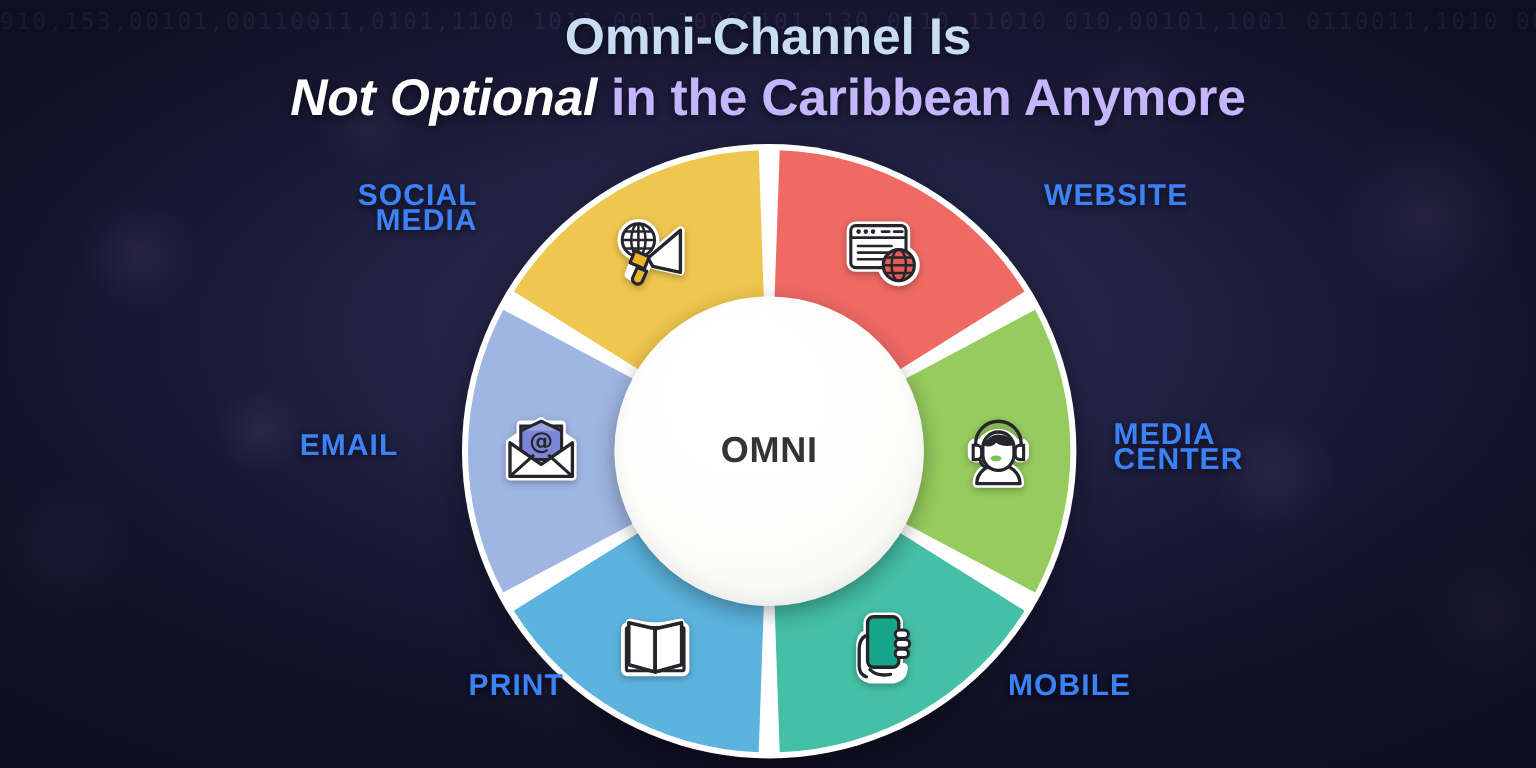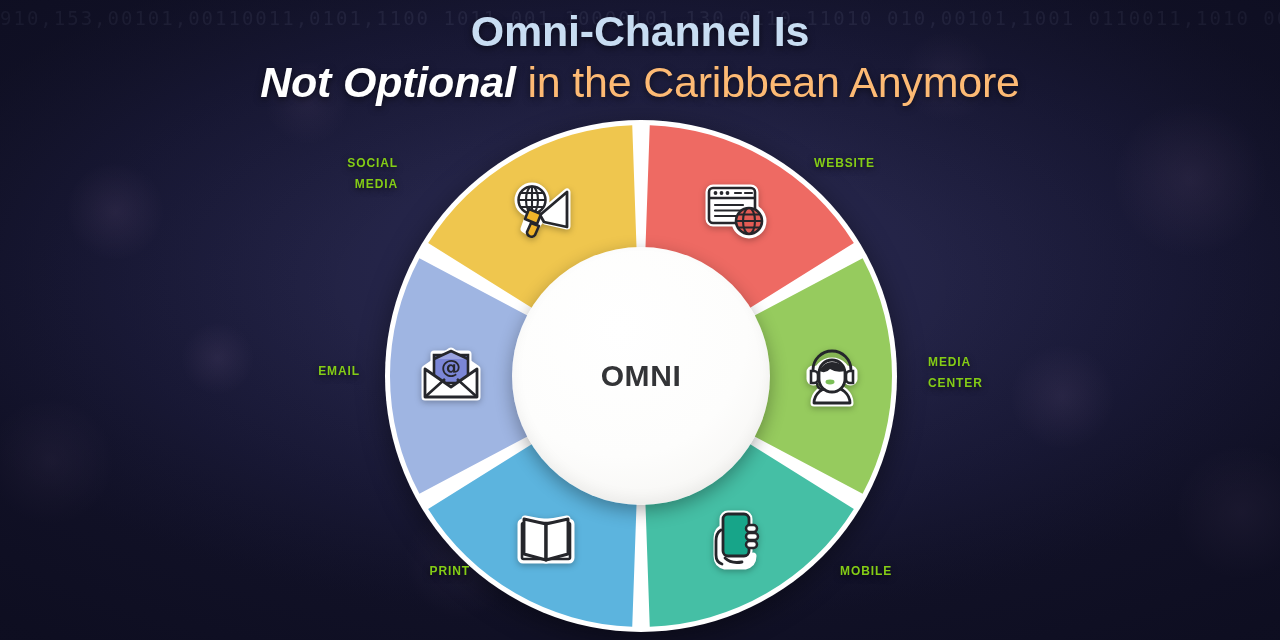--- a/index.html
+++ b/index.html
@@ -57,21 +57,21 @@
   }
   .title-line {
     font-weight:bold;
     letter-spacing:-0.2px;
     text-shadow:0 2px 7px rgba(0,0,0,0.55);
     white-space:nowrap;
   }
   #title-line-1 { font-size:43px; color:#c8ddf2; line-height:50px; }
   #title-line-2 { font-size:43px; line-height:52px; }
   .t-white  { color:#ffffff;font-style:italic; }
-  .t-blue   { color:#fdba74; font-weight:normal; }
+  .t-blue   { color:#c4b5fd; font-weight:bold; }
 
   
   #wheel-wrap {
     position:absolute;
     left:383px; top:118px;
     width:516px; height:516px;
     z-index:10;
   }
   #wheel-svg { display:block; width:516px; height:516px;
     filter:drop-shadow(0 6px 14px rgba(0,0,0,0.42)); }
@@ -103,35 +103,35 @@
     margin-left:-37px; margin-top:-37px;
     z-index:7;
     display:flex; align-items:center; justify-content:center;
   }
   .seg-icon svg { display:block;
     filter:drop-shadow(0 2px 3px rgba(0,0,0,0.28)); }
 
   
   .wheel-label {
     position:absolute;
-    color:#84cc16;
-    font-size:12px;
+    color:#3b82f6;
+    font-size:25px;
     font-weight:bold;
     letter-spacing:0.9px;
     line-height:21px;
     text-shadow:0 2px 6px rgba(0,0,0,0.6);
     z-index:15;
     white-space:pre-line;
   }
   #label-social-media { right:882px;  top:153px; text-align:right; }
-  #label-website      { left:814px;   top:153px; text-align:center;  }
+  #label-website      { left:870px;   top:153px; text-align:center;  }
   #label-call-center  { left:928px;   top:352px; text-align:left;  }
   #label-mobile       { left:840px;   top:561px; text-align:right;  }
   #label-print        { right:810px;  top:561px; text-align:right; }
-  #label-email        { right:920px;  top:361px; }
+  #label-email        { right:948px;  top:361px; }
 </style>
 </head>
 <body>
 
 <div id="bg-layer"></div>
 <div id="bg-digits">910,153,00101,00110011,0101,1100 1011,001 10000101,130,0110,11010 010,00101,1001 0110011,1010 00,000 10000101,001,100110,0101 060,800IC,101,000 0110,0101 1001,00101,100 0011 00,19700101,03 1011,0010 01100,101,0011001,0101 394,10000101,001 0110,11 0101,0011 10010,1101,00 010,110010,0101,1 0011001,101,0011 1011,0101,00110 101,0010110,0011 00101,1001,01100 110,10011,010011</div>
 <div id="bg-bokeh"></div>
 <div id="bg-vignette"></div>
 
 <div id="title-block">

